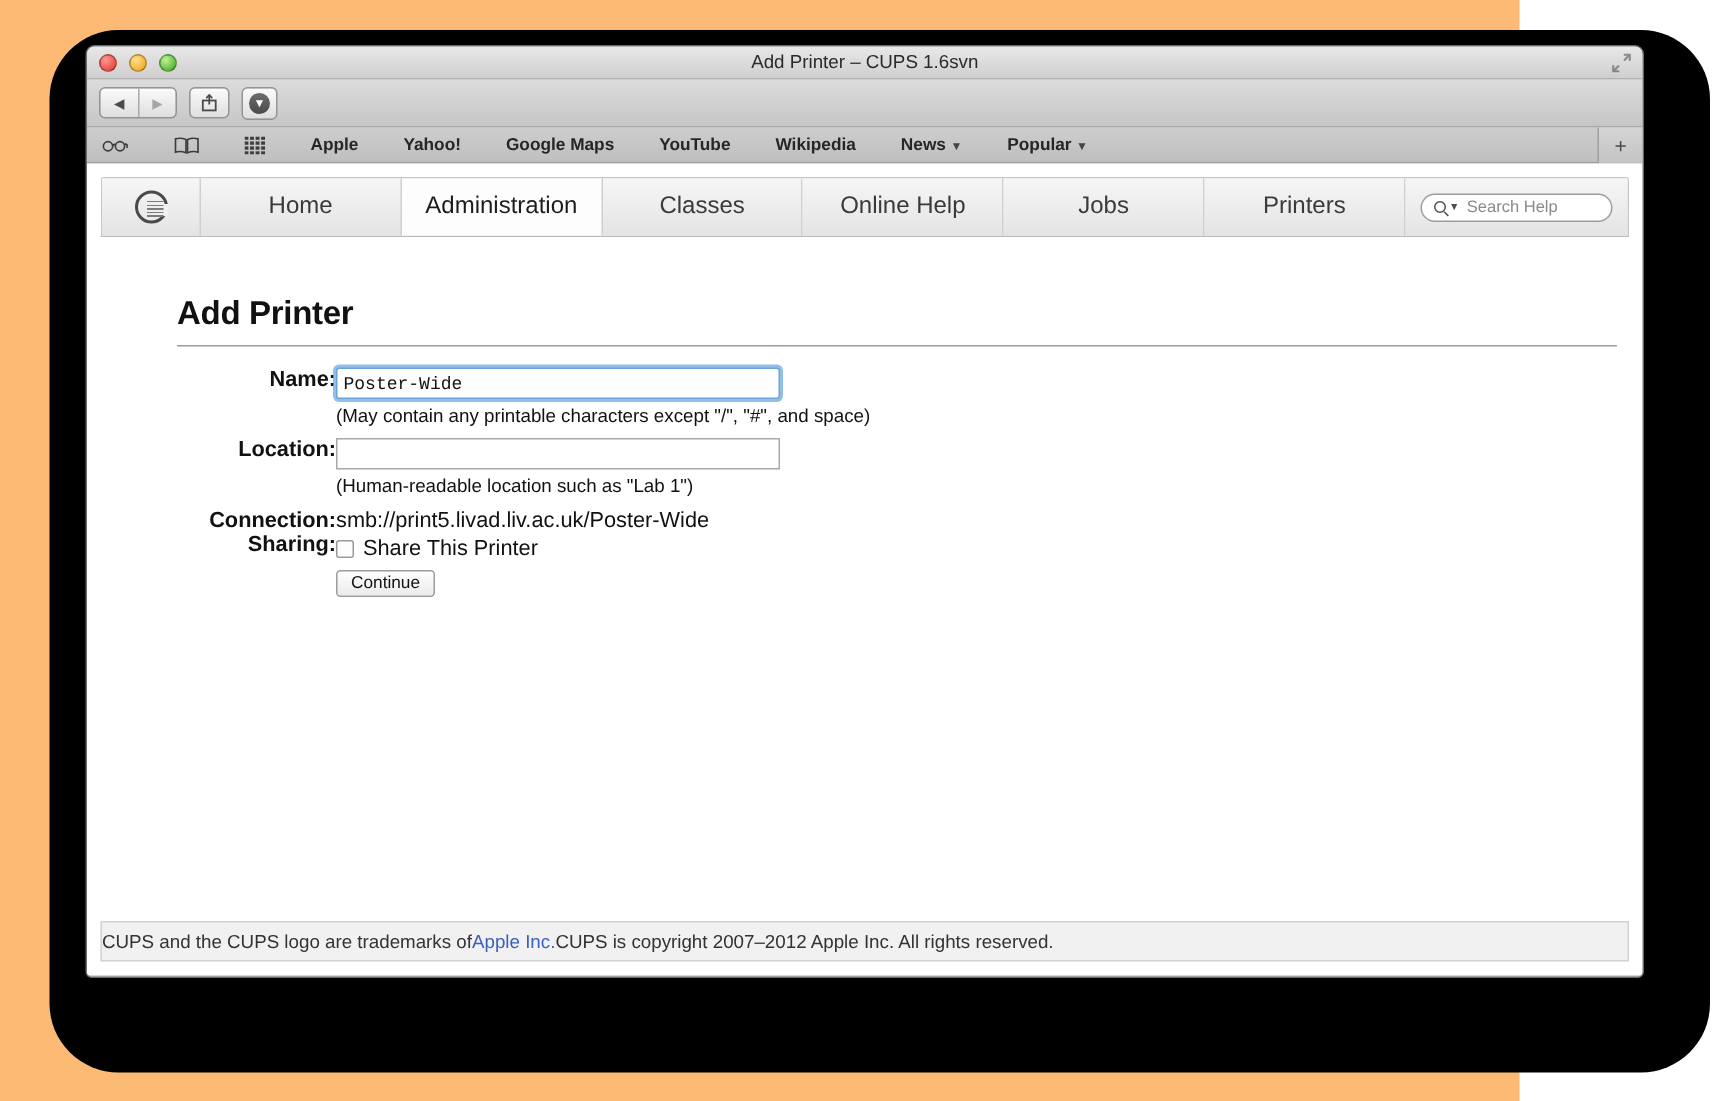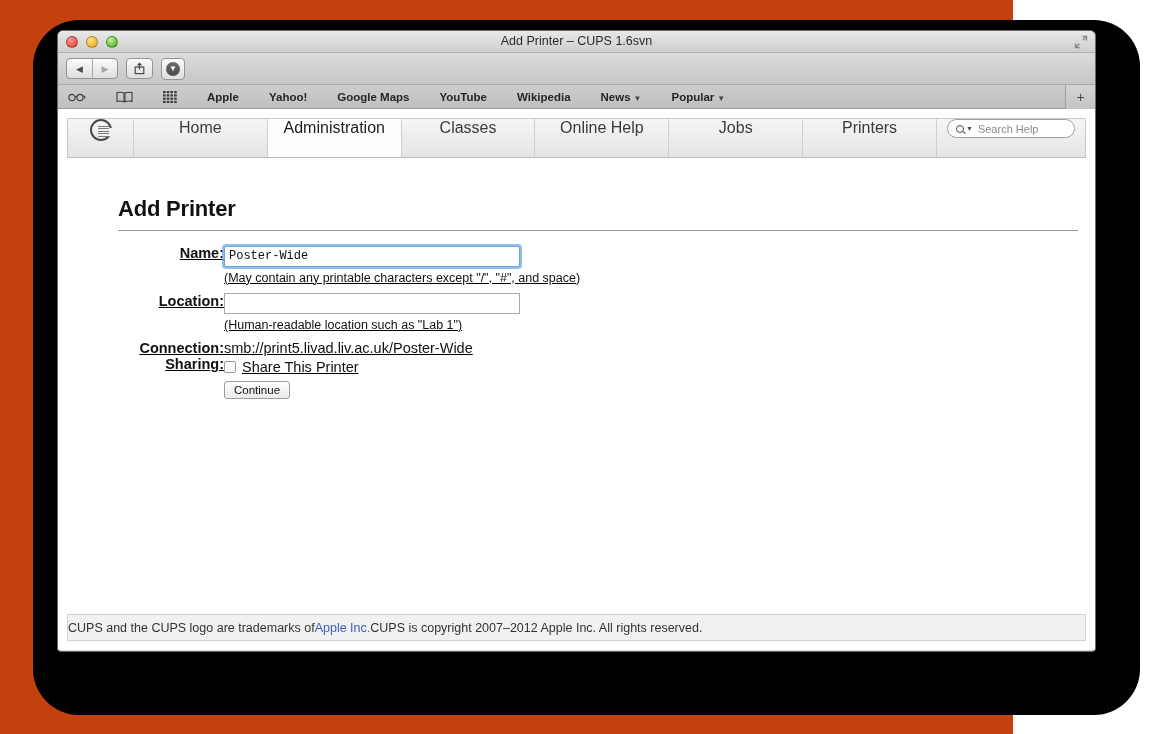--- a/index.html
+++ b/index.html
@@ -3,21 +3,21 @@
 <meta charset="utf-8">
 <style>
   * { box-sizing: border-box; }
   html, body {
     margin: 0; padding: 0;
     width: 1153px; height: 734px;
     background: #ffffff;
     font-family: "Liberation Sans", sans-serif;
     overflow: hidden;
   }
-  #root { position: relative; width: 1013px; height: 734px; background:#c2410c; }
+  #root { position: relative; width: 1013px; height: 734px; background:#fdba74; }
 
   
   .backdrop {
     position: absolute;
     left: 33px; top: 20px;
     width: 1107px; height: 695px;
     background: #000000;
     border-radius: 46px;
   }
 
@@ -150,21 +150,21 @@
     display:flex; height:40px;
     background: linear-gradient(#f3f3f3,#e6e6e6);
     border-bottom:1px solid #c3c3c3;
     margin: 9px 9px 0 9px;
     border:1px solid #c8c8c8;
     border-bottom:1px solid #bbb;
     border-radius:2px 2px 0 0;
   }
   .tab {
     flex:1;
-    display:flex; justify-content:center;
+    display:flex; align-items:center; justify-content:center;
     font-size:16px; color:#3a3a3a;
     border-right:1px solid #cfcfcf;
     background: linear-gradient(#f6f6f6,#e4e4e4);
   }
   .tab.logo { flex:0 0 66px; }
   .tab.active {
     background:#fdfdfd;
     color:#1d1d1d;
     box-shadow: inset 0 2px 0 #fff;
   }
@@ -200,21 +200,21 @@
   h1.title {
     margin: 0 0 0 60px;
     font-size: 22px; color:#111; font-weight:bold;
     letter-spacing:-0.2px;
   }
   hr.rule {
     margin: 8px 17px 0 60px;
     border: none; border-top: 1px solid #9b9b9b;
   }
 
-  table.form { margin-top: 14px; margin-left: 0; border-collapse: collapse; text-decoration: underline; }
+  table.form { margin-top: 14px; margin-left: 0; border-collapse: collapse; }
   table.form td { padding:0; vertical-align: top; }
   td.label {
     text-align:right; width: 166px;
     font-size:14.5px; font-weight:bold; color:#111;
     padding-right:5px; padding-top:4px; white-space:nowrap;
   }
   .inp {
     width: 296px; height: 21px;
     border:1px solid #a8a8a8; background:#fff;
     font-family:"Liberation Mono", monospace; font-size:12px;

